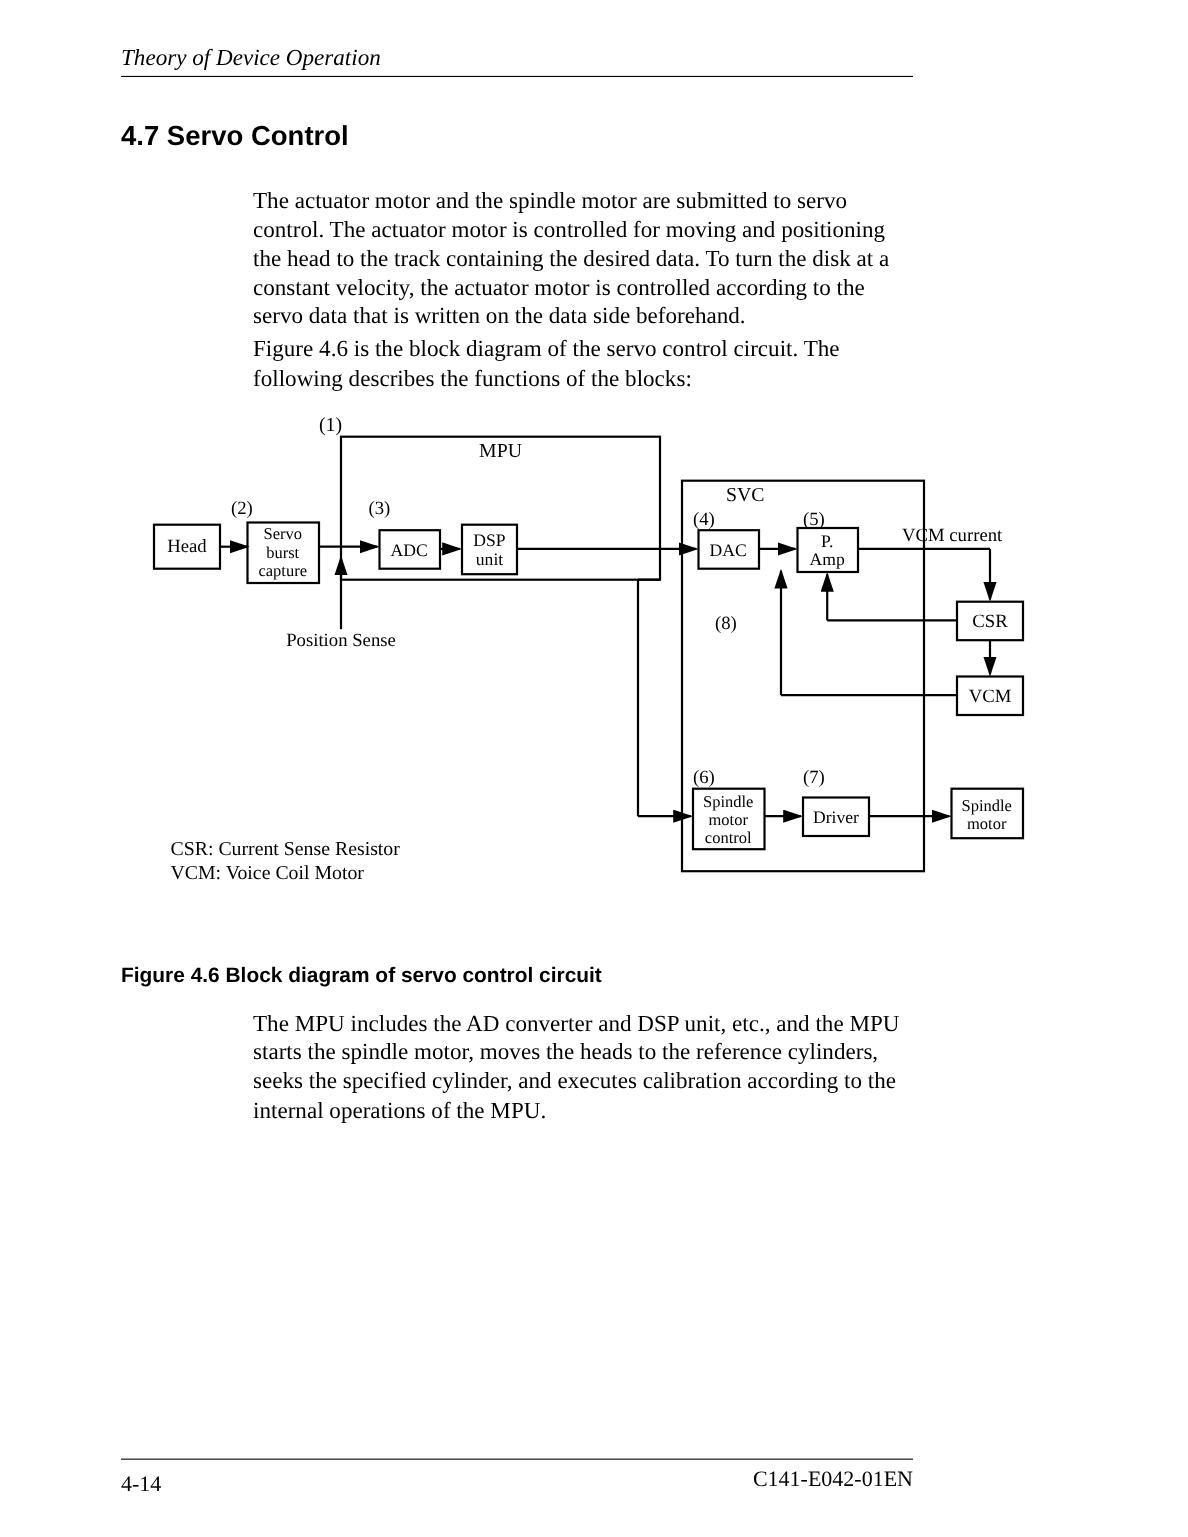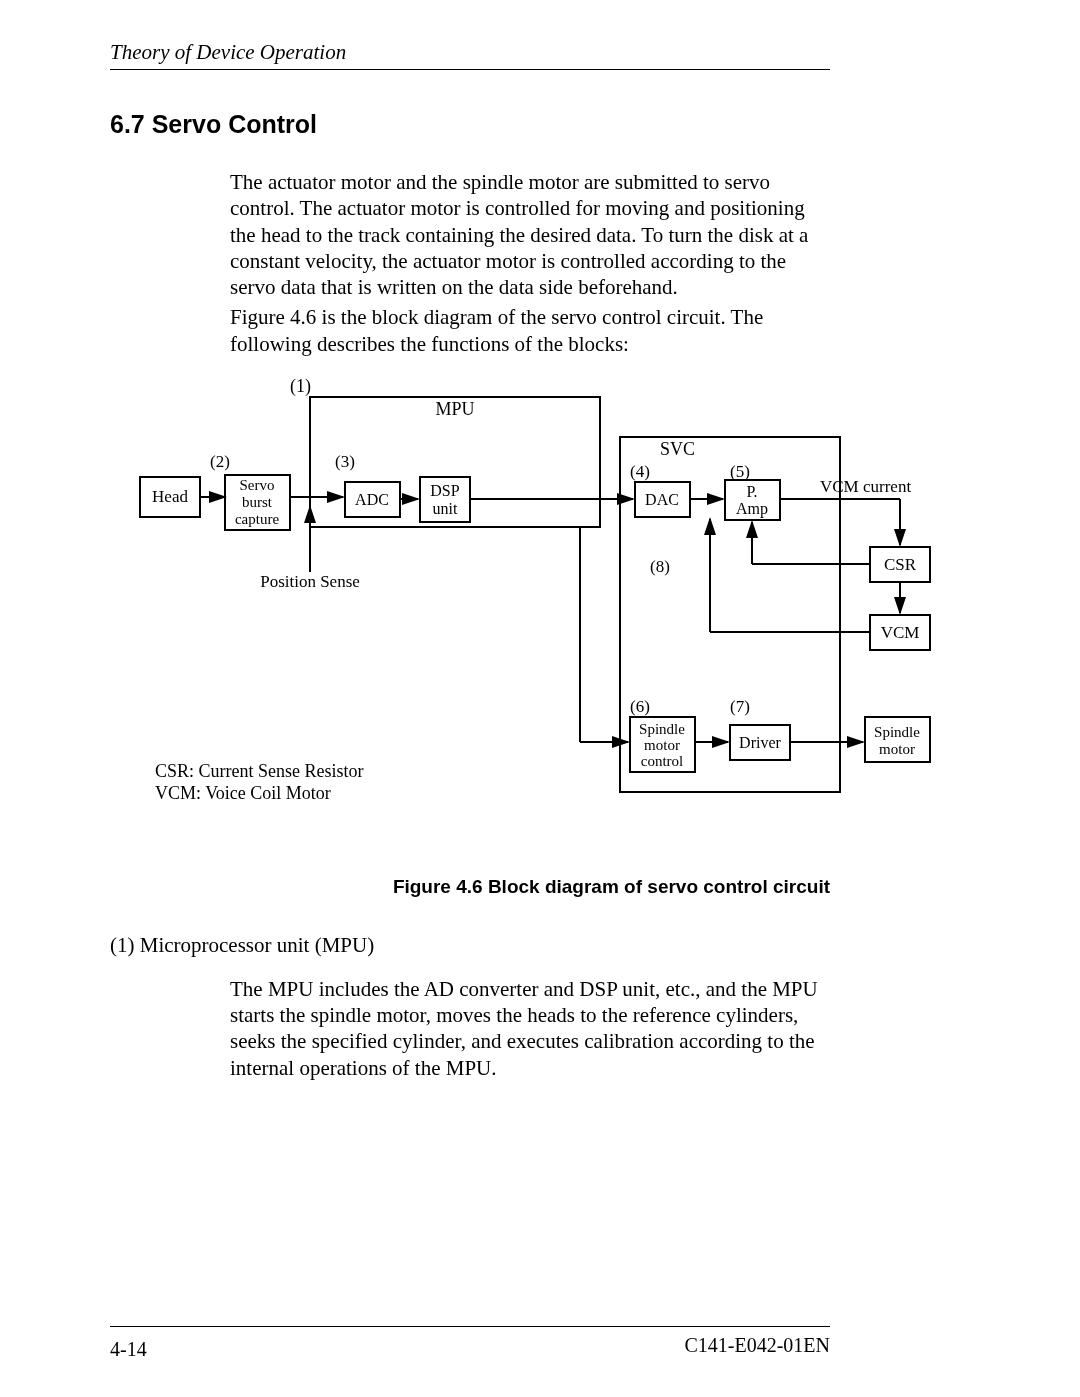--- a/index.html
+++ b/index.html
@@ -50,21 +50,21 @@
     margin-top: 4px;
   }
   .figure-wrap {
     margin-top: 20px;
     margin-left: 10px;
   }
   .figure-caption {
     font-family: Arial, Helvetica, sans-serif;
     font-weight: bold;
     font-size: 19px;
-    text-align: right;
+    text-align: left;
     margin-top: 35px;
   }
   .list-item-head {
     font-size: 21px;
     margin-top: 35px;
     margin-left: 0px;
   }
   .footer-rule {
     position: absolute;
     left: 110px;
@@ -89,21 +89,21 @@
     font-family: "Times New Roman", Times, serif;
   }
 </style>
 </head>
 <body>
 
 <div class="page">
 
   <div class="running-head">Theory of Device Operation</div>
 
-  <div class="section-title">6.7  Servo Control</div>
+  <div class="section-title">4.7  Servo Control</div>
 
   <div class="body-para">The actuator motor and the spindle motor are submitted to servo control.  The actuator motor is controlled for moving and positioning the head to the track containing the desired data.  To turn the disk at a constant velocity, the actuator motor is controlled according to the servo data that is written on the data side beforehand.</div>
 
 
   <div class="body-para2">Figure 4.6 is the block diagram of the servo control circuit.  The following describes the functions of the blocks:</div>
 
   <div class="figure-wrap">
     <svg class="svg-font" width="840" height="460" viewBox="0 0 840 460">
       <defs>
         <marker id="ah" markerWidth="10" markerHeight="10" refX="8" refY="3" orient="auto" markerUnits="strokeWidth">
@@ -202,21 +202,20 @@
       <line x1="460" y1="365" x2="508" y2="365" stroke="#000" stroke-width="2" marker-end="url(#ah)"></line>
 
       <line x1="575" y1="365" x2="608" y2="365" stroke="#000" stroke-width="2" marker-end="url(#ah)"></line>
 
       <line x1="670" y1="365" x2="743" y2="365" stroke="#000" stroke-width="2" marker-end="url(#ah)"></line>
     </svg>
   </div>
 
   <div class="figure-caption">Figure 4.6  Block diagram of servo control circuit</div>
 
-  <div class="list-item-head">(1)  Microprocessor unit (MPU)</div>
 
   <div class="body-para" style="margin-top:18px;">The MPU includes the AD converter and DSP unit, etc., and the MPU starts the spindle motor, moves the heads to the reference cylinders, seeks the specified cylinder, and executes calibration according to the internal operations of the MPU.</div>
 
   <div class="footer-rule"></div>
   <div class="page-number">4-14</div>
   <div class="doc-id">C141-E042-01EN</div>
 
 </div>
 
 </body></html>

